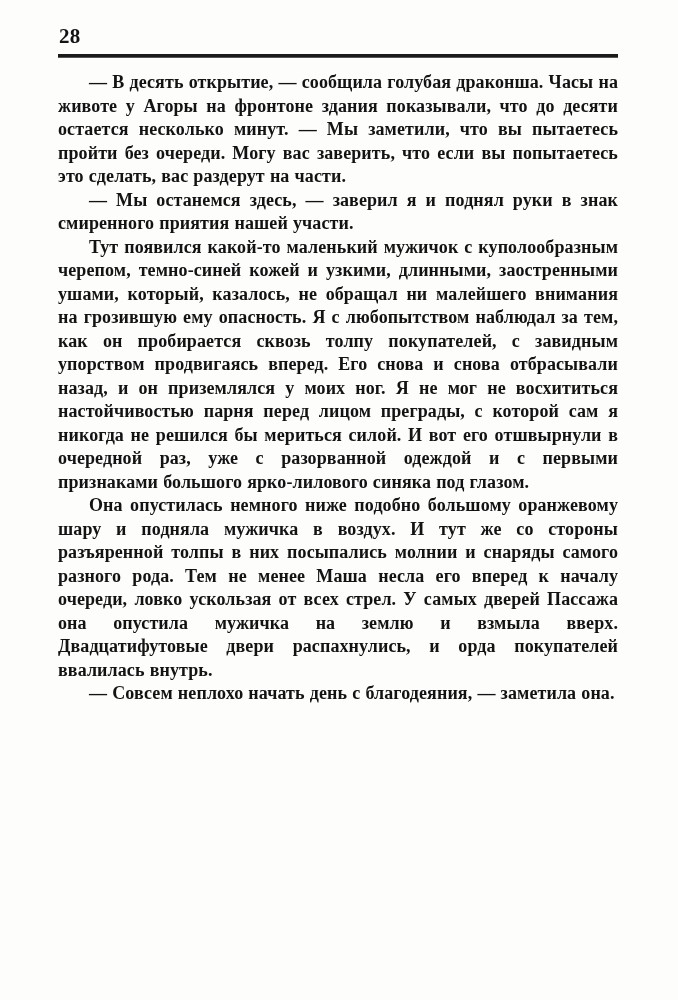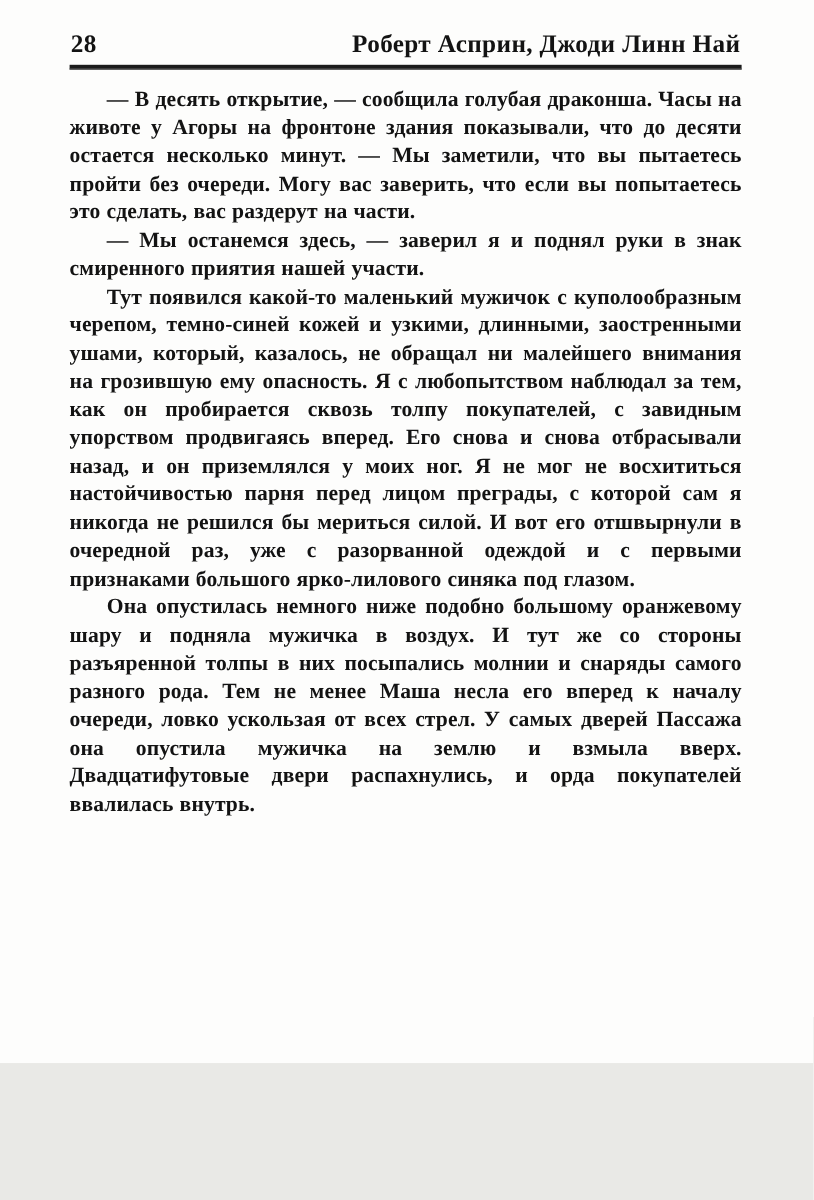--- a/index.html
+++ b/index.html
@@ -3,21 +3,21 @@
 <meta charset="utf-8">
 <style>
   html, body {
     margin: 0;
     padding: 0;
     background: #e9e9e6;
   }
   .page {
     position: relative;
     width: 678px;
-    height: 886px;
+    height: 1000px;
     margin: 0 auto;
     box-sizing: border-box;
     background: #fdfdfc;
     color: #131313;
     font-family: "Liberation Serif", "DejaVu Serif", serif;
     padding: 24px 60px 0 58px;
     overflow: hidden;
   }
   .running-head {
     display: flex;
@@ -56,25 +56,25 @@
     -webkit-hyphens: auto;
   }
 </style>
 </head>
 <body>
 
 <div class="page">
 
   <header class="running-head">
     <span class="page-number">28</span>
-    <span class="running-title">Роберт Асприн, Джоди Линн Най</span>
   </header>
 
   <div class="head-rule"></div>
 
   <main class="body-text">
     <p class="para">— В десять открытие, — сообщила голубая драконша. Часы на животе у Агоры на фронтоне здания показывали, что до десяти остается несколько минут. — Мы заметили, что вы пытаетесь пройти без очереди. Могу вас заверить, что если вы попытаетесь это сделать, вас раздерут на части.</p>
     <p class="para">— Мы останемся здесь, — заверил я и поднял руки в знак смиренного приятия нашей участи.</p>
     <p class="para">Тут появился какой-то маленький мужичок с куполообразным черепом, темно-синей кожей и узкими, длинными, заостренными ушами, который, казалось, не обращал ни малейшего внимания на грозившую ему опасность. Я с любопытством наблюдал за тем, как он пробирается сквозь толпу покупателей, с завидным упорством продвигаясь вперед. Его снова и снова отбрасывали назад, и он приземлялся у моих ног. Я не мог не восхититься настойчивостью парня перед лицом преграды, с которой сам я никогда не решился бы мериться силой. И вот его отшвырнули в очередной раз, уже с разорванной одеждой и с первыми признаками большого ярко-лилового синяка под глазом.</p>
     <p class="para">Она опустилась немного ниже подобно большому оранжевому шару и подняла мужичка в воздух. И тут же со стороны разъяренной толпы в них посыпались молнии и снаряды самого разного рода. Тем не менее Маша несла его вперед к началу очереди, ловко ускользая от всех стрел. У самых дверей Пассажа она опустила мужичка на землю и взмыла вверх. Двадцатифутовые двери распахнулись, и орда покупателей ввалилась внутрь.</p>
+    <p class="para">— Совсем неплохо начать день с благодеяния, — заметила она.</p>
   </main>
 
 </div>
 
 </body></html>

